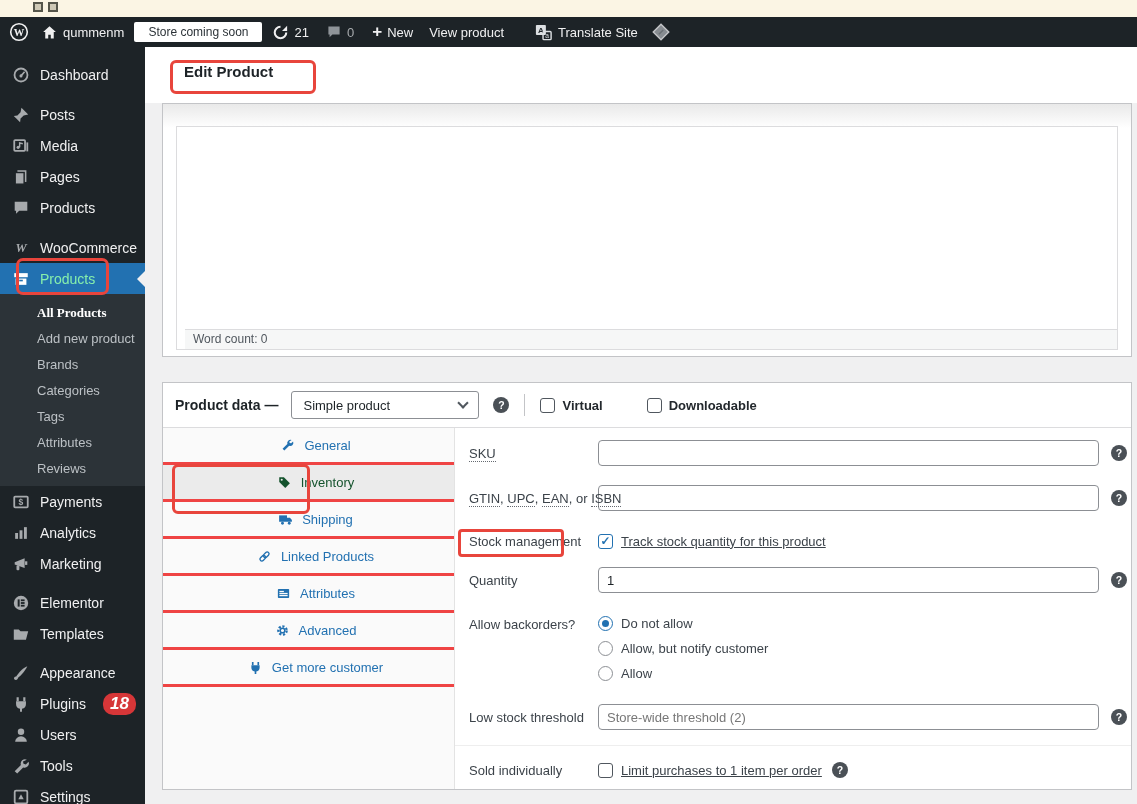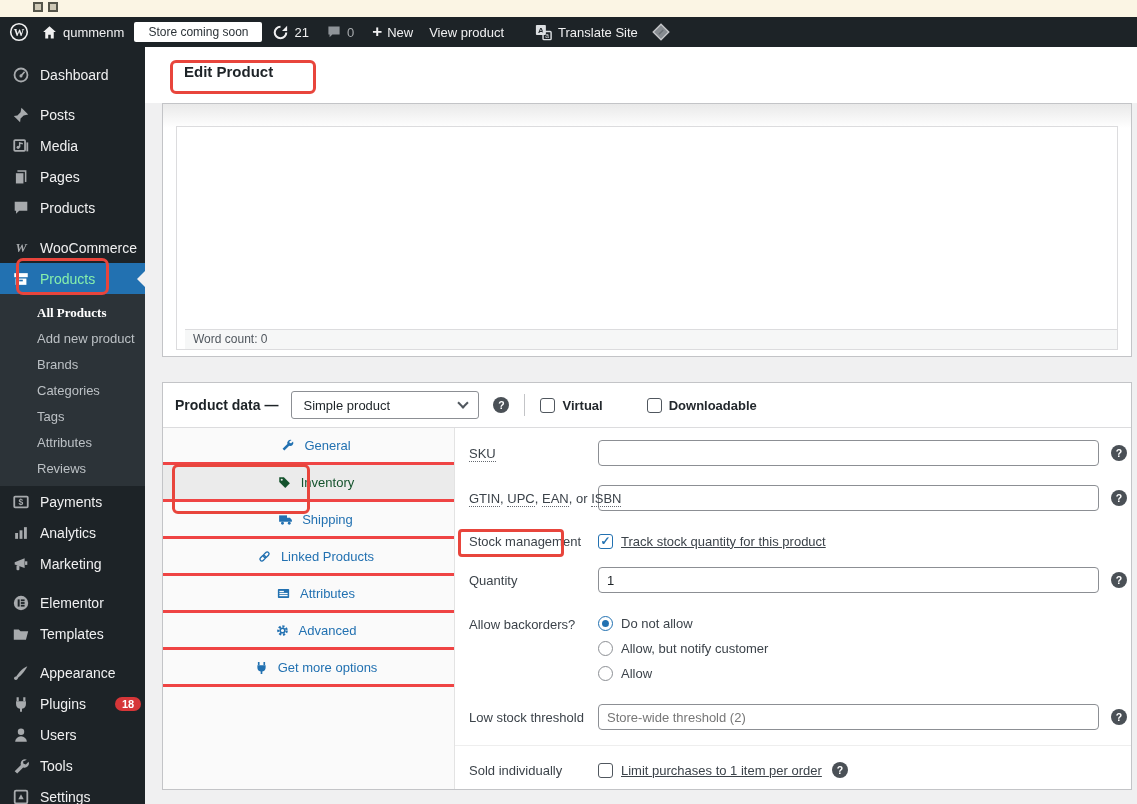--- a/index.html
+++ b/index.html
@@ -27,21 +27,21 @@
   .mi svg { width:18px; height:18px; color:#a7aaad; flex:none; }
   .mi .lbl { white-space:nowrap; }
   .mi.active { background:#2271b1; color:#86efac; }
   .mi.active svg { color:#fff; }
   .mi.active::after { content:""; position:absolute; right:0; top:50%; margin-top:-8px;
     border:8px solid transparent; border-right-color:#f0f0f1; }
   .sep { height:9px; } .sep8 { height:8px; }
   .submenu { background:#2c3338; padding:6px 0 4px; }
   .smi { height:26px; line-height:26px; padding-left:37px; font-size:13px; color:#bcc1c5; white-space:nowrap; }
   .smi.current { color:#ffffff; font-weight:bold;font-family:Liberation Serif, serif; }
-  .count-badge { background:#d63638; color:#fff; border-radius:10px; padding:1px 7px; font-size:11px; font-weight:bold; margin-left:19px; }
+  .count-badge { background:#d63638; color:#fff; border-radius:10px; padding:1px 7px; font-size:17px; font-weight:bold; margin-left:7px;font-style:italic; }
 
   
   .annot { position:absolute; border:3px solid #e8453c; border-radius:7px; pointer-events:none; z-index:6; }
 
   
   .main { position:absolute; left:145px; top:47px; right:0; bottom:0; background:#f0f0f1; }
   .white-band { position:absolute; top:0; left:0; right:0; height:56px; background:#ffffff; }
   .heading-box { position:absolute; left:25px; top:13px; width:146px; height:34px;
     border:3px solid #e8453c; border-radius:6px; background:#fff; display:flex; align-items:flex-start;
     padding-left:11px; font-size:15px; font-weight:bold; color:#1d2327; z-index:5; }
@@ -374,21 +374,21 @@
                 <circle cx="10" cy="10" r="5.6" fill="none" stroke="currentColor" stroke-width="3" stroke-dasharray="2.9 2.2"></circle>
                 <circle cx="10" cy="10" r="3.1" fill="none" stroke="currentColor" stroke-width="2"></circle>
               </svg>
             <span>Advanced</span>
           </div>
           <div class="tab">
             <svg viewBox="0 0 20 20">
                 <path d="M6.3 2.5 v4.5 M13.7 2.5 v4.5" stroke="currentColor" stroke-width="2.2" fill="none"></path>
                 <path d="M4.5 7 h11 v3 a5.5 5.5 0 0 1 -4.4 5.4 V18.5 h-2.2 v-3.1 A5.5 5.5 0 0 1 4.5 10 Z" fill="currentColor"></path>
               </svg>
-            <span>Get more options</span>
+            <span>Get more customer</span>
           </div>
         </div>
 
         <div class="fields">
 
           <div class="frow">
             <span class="flabel"><span class="dotted">SKU</span></span>
             <input class="tinput" type="text" style="">
             <span class="help-tip fhelp">?</span>
           </div>

